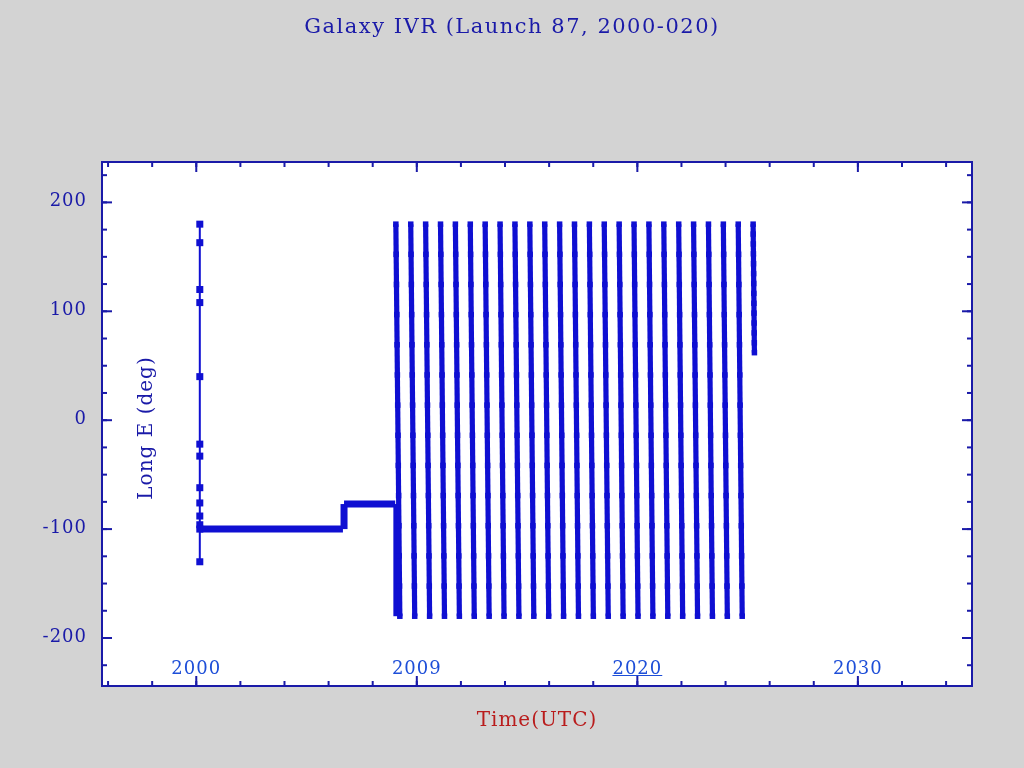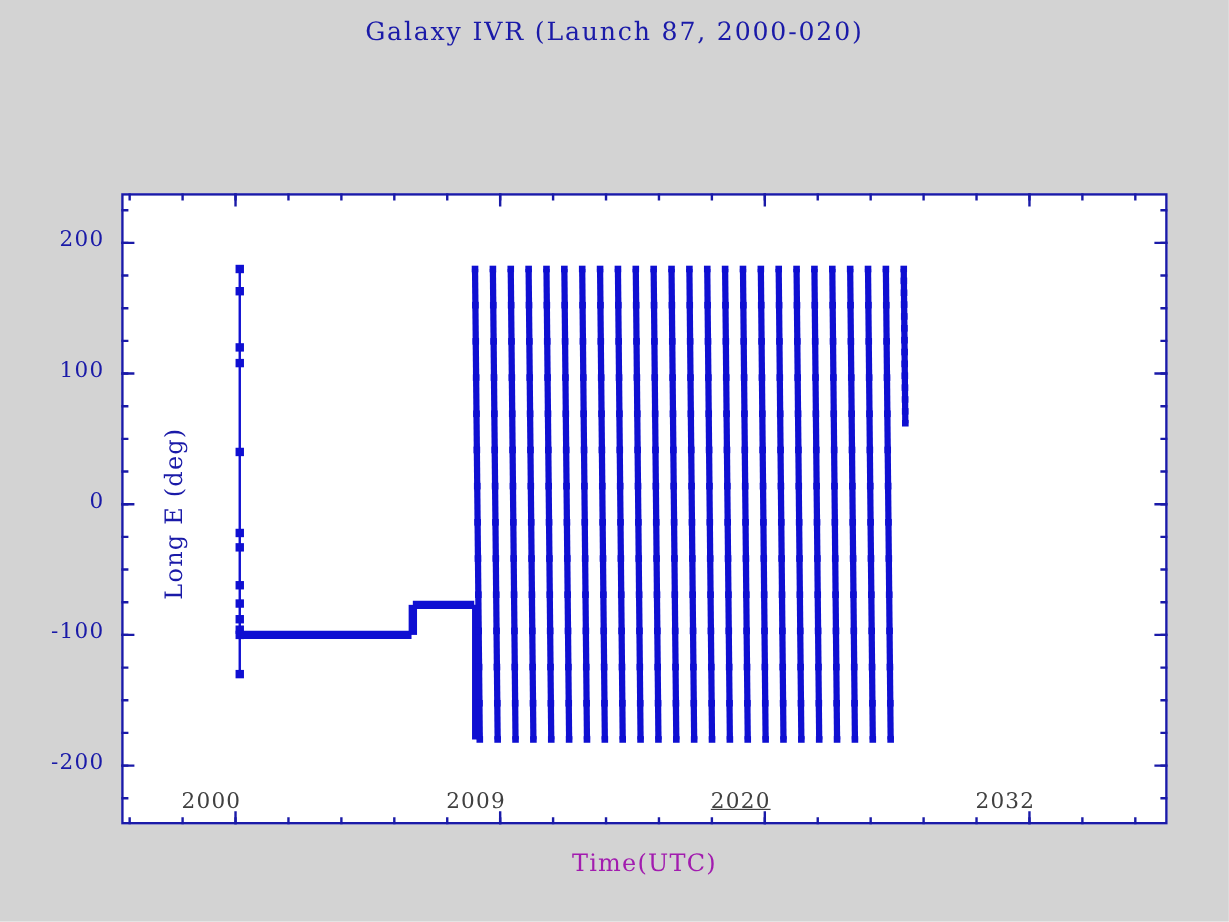--- a/index.html
+++ b/index.html
@@ -43,39 +43,39 @@
     transform-origin:center center;
     font-size:20px;
     color:#1a1aa8;
     letter-spacing:1px;
   }
   .xlabel{
     position:absolute;
     left:0;top:546px;width:872px;
     text-align:center;
     font-size:20px;
-    color:#a21caf;
+    color:#b91c1c;
     letter-spacing:1px;
   }
   .ytick-label{
     position:absolute;
     right:886px;
     text-align:right;
     width:120px;
     font-size:18px;
     color:#1a1aa8;
     letter-spacing:1px;
   }
   .xtick-label{
     position:absolute;
     top:496px;
-    text-align:left;
+    text-align:center;
     width:90px;
     font-size:18px;
-    color:#404040;
+    color:#1d4ed8;
     letter-spacing:1px;
   }
 </style>
 </head>
 <body>
 
 <div id="root">
 
   <div class="title">Galaxy IVR (Launch 87, 2000-020)</div>
 
@@ -582,17 +582,17 @@
         <div class="ytick-label" style="top: 28.383px;">200</div>
         <div class="ytick-label" style="top: 137.286px;">100</div>
         <div class="ytick-label" style="top: 246.188px;">0</div>
         <div class="ytick-label" style="top: 355.091px;">-100</div>
         <div class="ytick-label" style="top: 463.994px;">-200</div>
       </div>
     <div id="xtick-labels">
         <div class="xtick-label" style="left: 50.2716px;">2000</div>
         <div class="xtick-label" style="left: 270.808px;">2009</div>
         <div class="xtick-label" style="left: 491.344px; text-decoration: underline;">2020</div>
-        <div class="xtick-label" style="left: 711.88px;">2032</div>
+        <div class="xtick-label" style="left: 711.88px;">2030</div>
       </div>
   </div>
 
 </div>
 
 </body></html>

